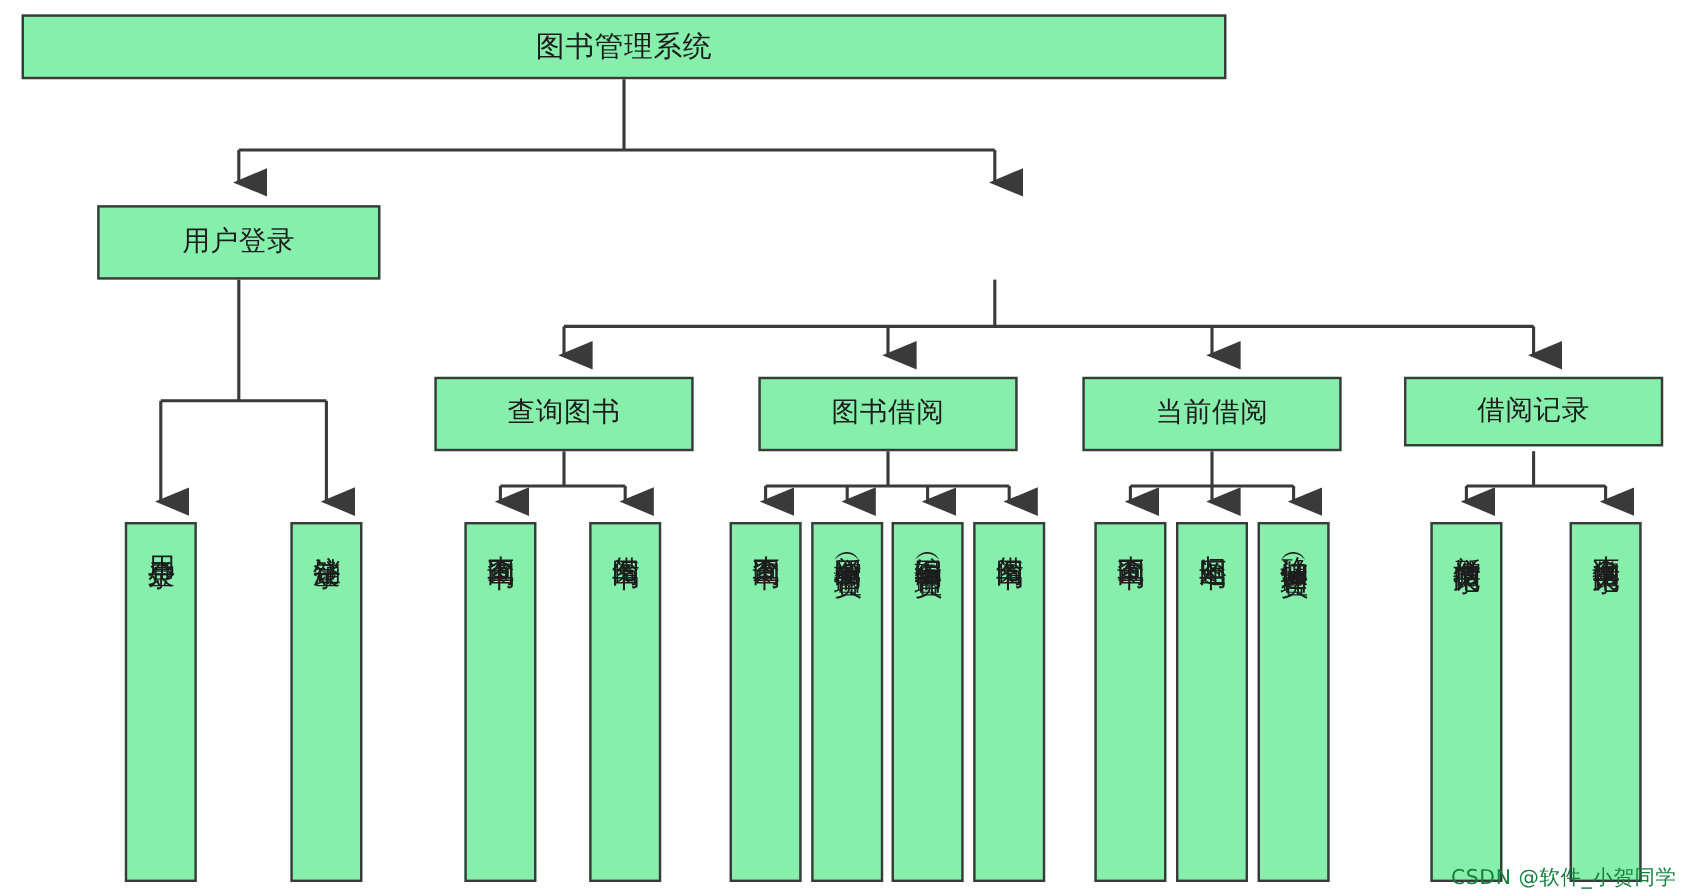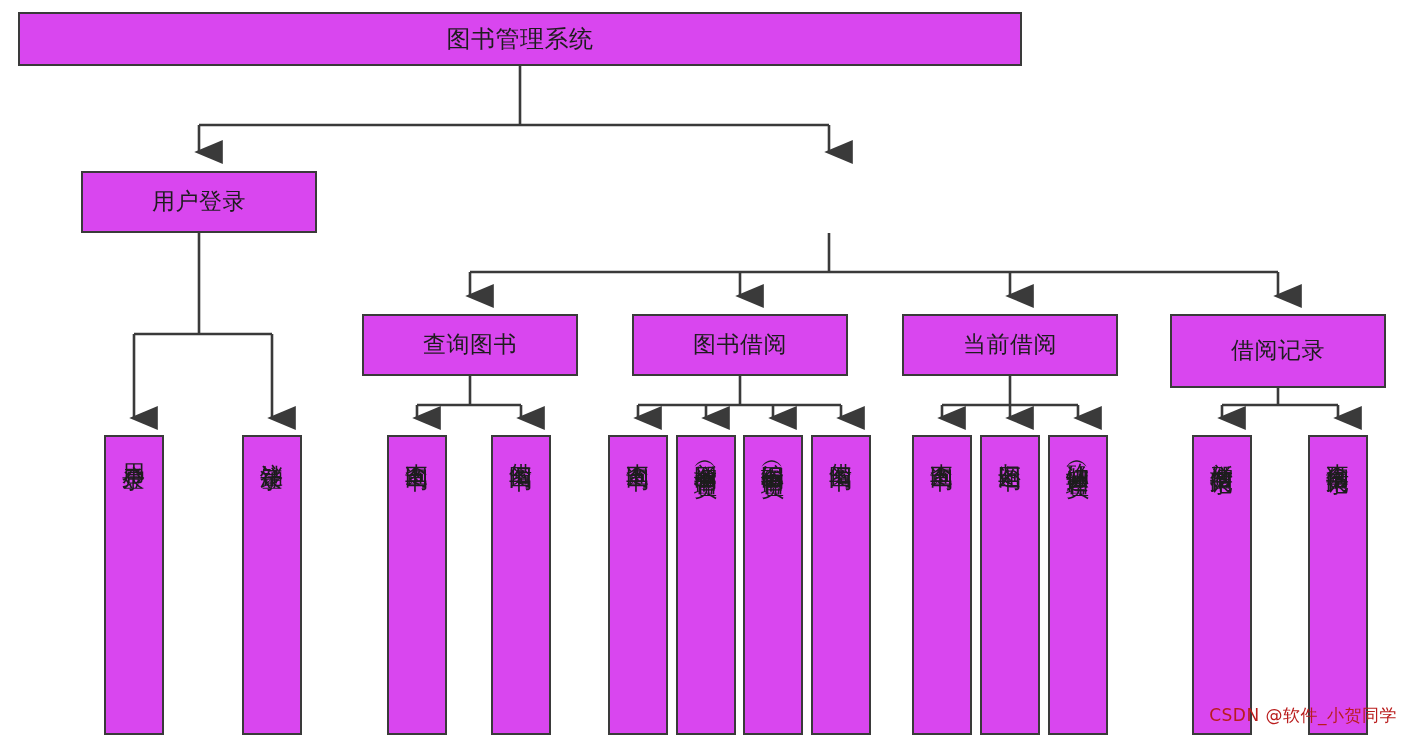--- a/index.html
+++ b/index.html
@@ -22,21 +22,21 @@
     position: absolute;
     left: 0;
     top: 0;
     width: 1405px;
     height: 747px;
     pointer-events: none;
   }
   .node {
     position: absolute;
     box-sizing: border-box;
-    background: #d946ef;
+    background: #86efac;
     border: 2px solid #3a3a3a;
     display: flex;
     align-items: center;
     justify-content: center;
     color: #1d1d1d;
   }
   .node-label {
     display: block;
     text-align: center;
     line-height: 1.18;
@@ -61,23 +61,23 @@
     writing-mode: vertical-rl;
     text-orientation: upright;
     font-size: 23px;
     line-height: 1.05;
     letter-spacing: 2px;
     white-space: nowrap;
   }
   .watermark {
     position: absolute;
     right: 8px;
-    bottom: 20px;
+    bottom: 4px;
     font-size: 17px;
-    color: #b91c1c;
+    color: #15803d;
     letter-spacing: 0.5px;
     white-space: nowrap;
     user-select: none;
   }
 </style>
 </head>
 <body>
 
 <div id="canvas">
 
@@ -145,21 +145,21 @@
   </div>
 
   <div class="node horiz" style="left:902px; top:314px; width:216px; height:62px;">
     <span class="node-label">当前借阅</span>
   </div>
 
   <div class="node horiz" style="left:632px; top:314px; width:216px; height:62px;">
     <span class="node-label">图书借阅</span>
   </div>
 
-  <div class="node horiz" style="left:1170px; top:314px; width:216px; height:74px;">
+  <div class="node horiz" style="left:1170px; top:314px; width:216px; height:58px;">
     <span class="node-label">借阅记录</span>
   </div>
 
   <div class="node vert" style="left:104px; top:435px; width:60px; height:300px;">
     <span class="node-label">用户登录</span>
   </div>
 
   <div class="node vert" style="left:242px; top:435px; width:60px; height:300px;">
     <span class="node-label">注销登录</span>
   </div>

